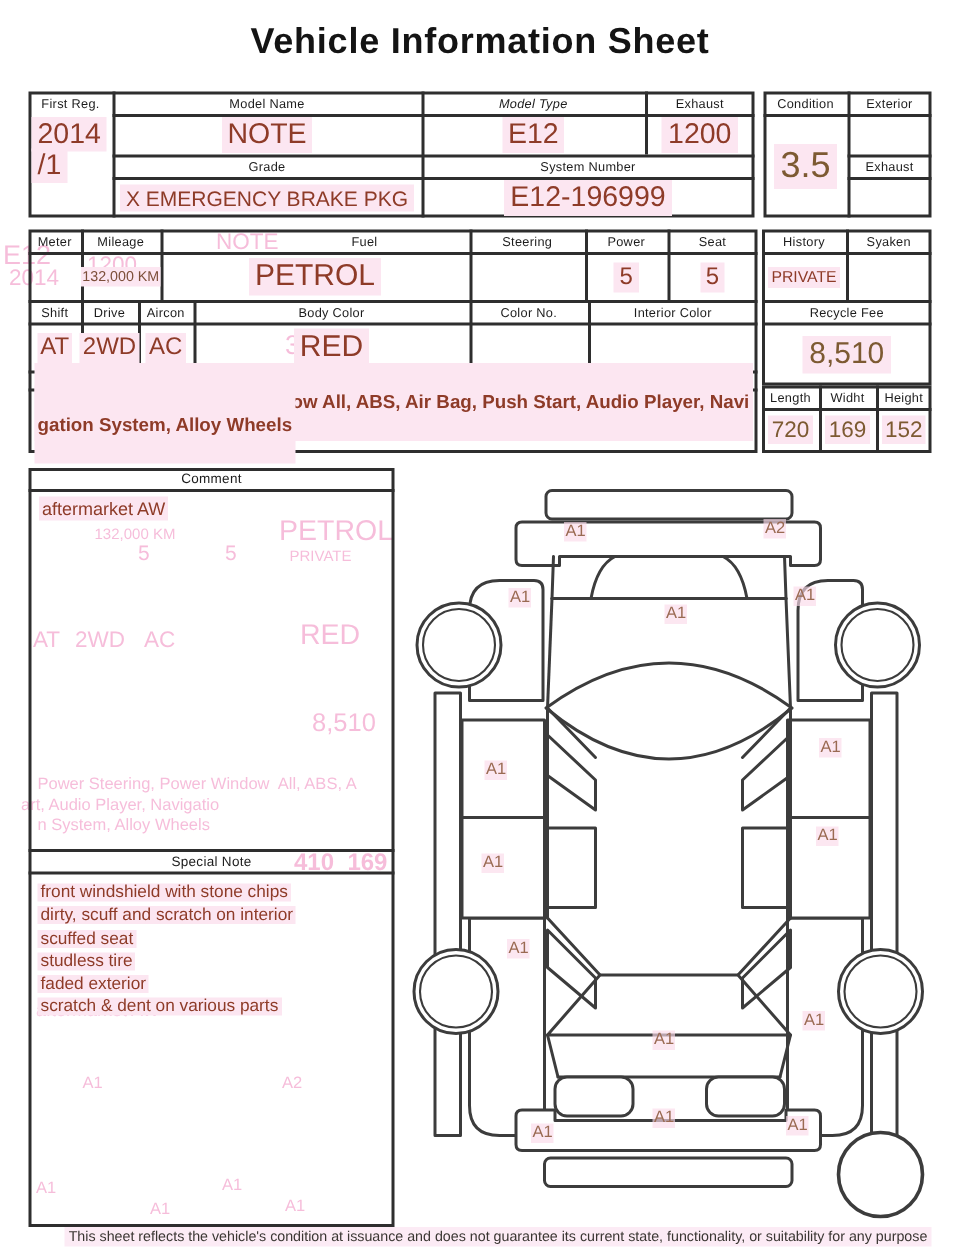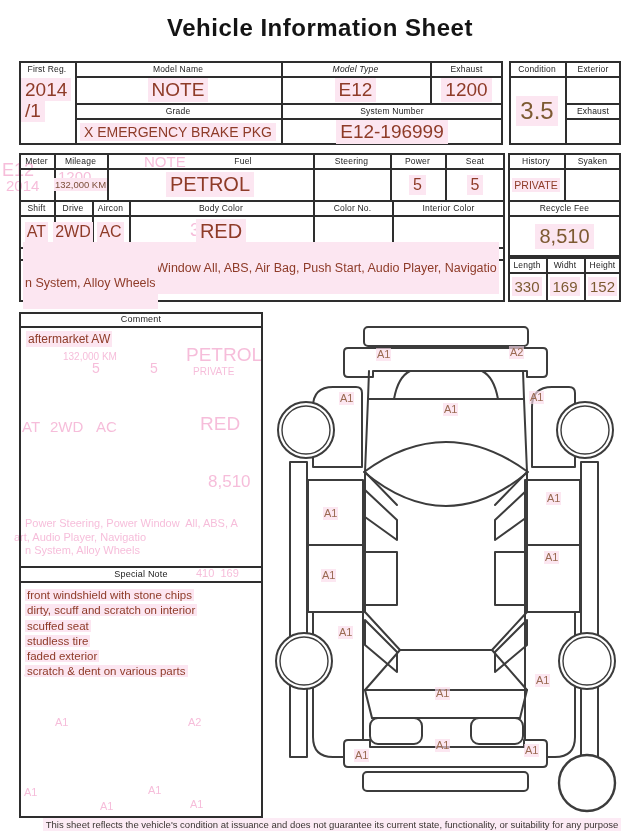--- a/index.html
+++ b/index.html
@@ -50,21 +50,21 @@
       <div class="ghost" style="left: 150px; top: 360px; font-size: 14px;">5</div>
       <div class="ghost" style="left: 193px; top: 366px; font-size: 10px;">PRIVATE</div>
       <div class="ghost" style="left: 22px; top: 418px; font-size: 15px;">AT</div>
       <div class="ghost" style="left: 50px; top: 418px; font-size: 15px;">2WD</div>
       <div class="ghost" style="left: 96px; top: 418px; font-size: 15px;">AC</div>
       <div class="ghost" style="left: 200px; top: 413px; font-size: 19px;">RED</div>
       <div class="ghost" style="left: 208px; top: 472px; font-size: 17px;">8,510</div>
       <div class="ghost" style="left: 25px; top: 517px; font-size: 11px;">Power Steering, Power Window  All, ABS, A</div>
       <div class="ghost" style="left: 14px; top: 531px; font-size: 11px;">art, Audio Player, Navigatio</div>
       <div class="ghost" style="left: 25px; top: 544px; font-size: 11px;">n System, Alloy Wheels</div>
-      <div class="ghost" style="left: 196px; top: 567px; font-size: 11px;">410  169</div>
+      <div class="ghost" style="left: 196px; top: 567px; font-size: 16px; font-weight: bold;">410  169</div>
       <div class="ghost" style="left: 24px; top: 666px; font-size: 12px;">aftermarket AW</div>
       <div class="ghost" style="left: 55px; top: 716px; font-size: 11px;">A1</div>
       <div class="ghost" style="left: 188px; top: 716px; font-size: 11px;">A2</div>
       <div class="ghost" style="left: 24px; top: 786px; font-size: 11px;">A1</div>
       <div class="ghost" style="left: 148px; top: 784px; font-size: 11px;">A1</div>
       <div class="ghost" style="left: 100px; top: 800px; font-size: 11px;">A1</div>
       <div class="ghost" style="left: 190px; top: 798px; font-size: 11px;">A1</div>
     </div>
 
   <div class="box" style="left:19px;top:61px;width:484px;height:84px;"></div>
@@ -160,21 +160,21 @@
     </div>
   <div class="val" style="left:54px;top:216px;width:38px;height:31px;font-size:16px;">
       <span class="hl" style="padding:1px 2px;">2WD</span>
     </div>
   <div class="val" style="left:92px;top:216px;width:37px;height:31px;font-size:16px;">
       <span class="hl" style="padding:1px 2px;">AC</span>
     </div>
   <div class="val" style="left:129px;top:216px;width:184px;height:31px;font-size:20px;">
       <span class="hl">RED</span>
     </div>
-  <div class="equip"><span class="hl" style="padding:19px 2px;">Power Steering, Power Window  All, ABS, Air Bag, Push Start, Audio Player, Navigation System, Alloy Wheels</span></div>
+  <div class="equip"><span class="hl" style="padding:19px 2px;font-weight:bold;">Power Steering, Power Window  All, ABS, Air Bag, Push Start, Audio Player, Navigation System, Alloy Wheels</span></div>
 
   <div class="box" style="left:508px;top:153px;width:113px;height:104px;"></div>
   <div class="vl" style="left:564px;top:153px;width:1.5px;height:47px;"></div>
   <div class="hl-line" style="left:508px;top:168px;width:113px;height:1.5px;"></div>
   <div class="hl-line" style="left:508px;top:200px;width:113px;height:1.5px;"></div>
   <div class="hl-line" style="left:508px;top:215px;width:113px;height:1.5px;"></div>
   <div class="lbl" style="left:508px;top:153px;width:56px;height:15px;">History</div>
   <div class="lbl" style="left:564px;top:153px;width:57px;height:15px;">Syaken</div>
   <div class="lbl" style="left:508px;top:200px;width:113px;height:15px;">Recycle Fee</div>
   <div class="val" style="left:508px;top:169px;width:56px;height:31px;font-size:10.5px;">
@@ -185,21 +185,21 @@
     </div>
 
   <div class="box" style="left:508px;top:257px;width:113px;height:45px;"></div>
   <div class="hl-line" style="left:508px;top:272px;width:113px;height:1.5px;"></div>
   <div class="vl" style="left:546px;top:257px;width:1.5px;height:45px;"></div>
   <div class="vl" style="left:584px;top:257px;width:1.5px;height:45px;"></div>
   <div class="lbl" style="left:508px;top:257px;width:38px;height:15px;">Length</div>
   <div class="lbl" style="left:546px;top:257px;width:38px;height:15px;">Widht</div>
   <div class="lbl" style="left:584px;top:257px;width:37px;height:15px;">Height</div>
   <div class="val" style="left:508px;top:272px;width:38px;height:29px;font-size:15px;color:var(--brown);">
-      <span class="hl" style="padding:1px 2px;">330</span>
+      <span class="hl" style="padding:1px 2px;">720</span>
     </div>
   <div class="val" style="left:546px;top:272px;width:38px;height:29px;font-size:15px;color:var(--brown);">
       <span class="hl" style="padding:1px 2px;">169</span>
     </div>
   <div class="val" style="left:584px;top:272px;width:37px;height:29px;font-size:15px;color:var(--brown);">
       <span class="hl" style="padding:1px 2px;">152</span>
     </div>
 
   <div class="box" style="left:19px;top:312px;width:244px;height:506px;"></div>
   <div class="hl-line" style="left:19px;top:326px;width:244px;height:1.5px;"></div>

